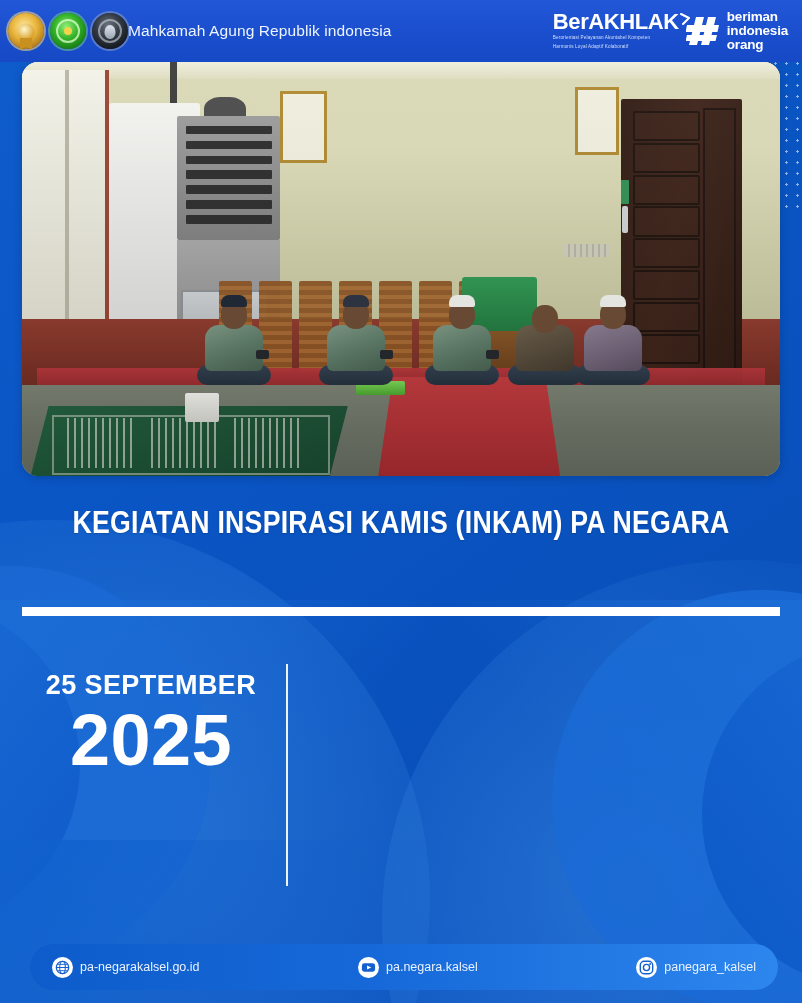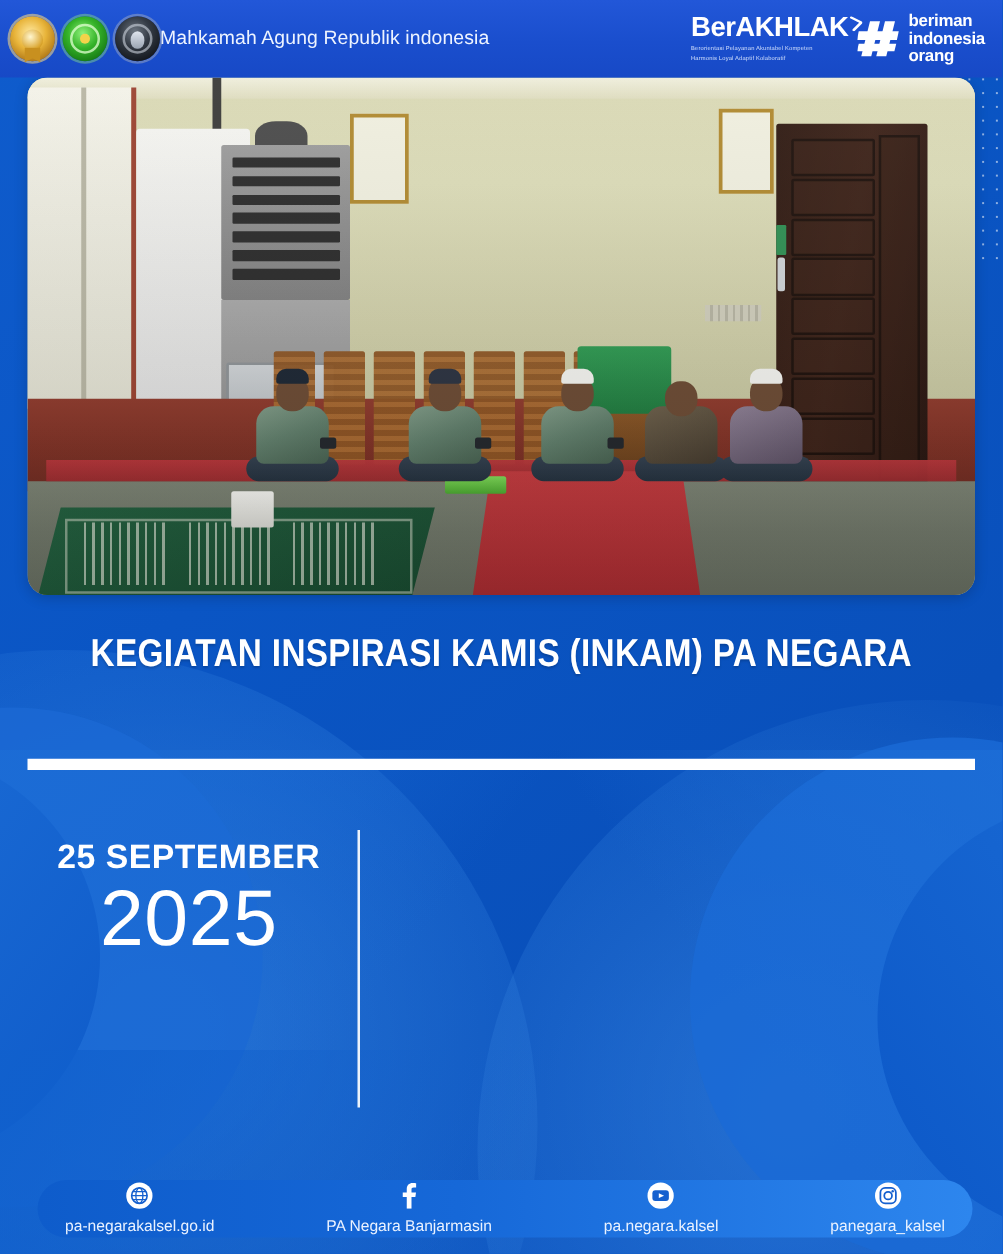--- a/index.html
+++ b/index.html
@@ -182,30 +182,30 @@
     transform:scaleX(.86);transform-origin:center;white-space:nowrap;
     text-shadow:0 1px 2px rgba(0,0,0,.18);}
 
   
   .divider{position:absolute;left:22px;top:607px;width:758px;height:9px;background:#ffffff;z-index:6;}
 
   
   .content{position:absolute;left:22px;top:664px;width:758px;height:230px;display:flex;z-index:6;}
   .date-col{width:258px;flex:0 0 auto;padding-top:6px;color:#fff;text-align:center;}
   .date-day{font-size:27px;font-weight:bold;letter-spacing:.4px;}
-  .date-year{font-size:63px;font-weight:normal;letter-spacing:.5px;line-height:.98;margin-top:4px;}
+  .date-year{font-size:72px;font-weight:bold;letter-spacing:.5px;line-height:.98;margin-top:4px;}
   .vline{width:2px;background:rgba(255,255,255,.92);margin:0 22px 0 6px;height:222px;flex:0 0 auto;}
   .quote{flex:1 1 auto;color:#eaf2ff;font-size:19.5px;line-height:1.63;text-align:justify;
     padding-right:14px;}
 
   
   .footer{position:absolute;left:30px;top:944px;width:748px;height:46px;border-radius:23px;z-index:7;
     background:linear-gradient(90deg,#0e5ccb 0%,#1668d8 45%,#2d86ee 100%);
     display:flex;align-items:center;justify-content:space-between;padding:0 22px;box-sizing:border-box;}
-  .fitem{display:flex;align-items:center;gap:7px;color:#eaf2ff;font-size:12.5px;white-space:nowrap;flex-direction:column;}
+  .fitem{display:flex;align-items:center;gap:7px;color:#eaf2ff;font-size:12.5px;white-space:nowrap;}
   .ficon{width:21px;height:21px;border-radius:50%;background:#ffffff;display:flex;align-items:center;
     justify-content:center;flex:0 0 auto;}
   .ficon.plain{background:transparent;}
   .ficon svg{display:block;}
 </style>
 </head>
 <body>
 
 <div class="poster">
 
@@ -380,28 +380,20 @@
           <circle cx="8" cy="8" r="6.6" fill="none" stroke="#1560cf" stroke-width="1.4"></circle>
           <ellipse cx="8" cy="8" rx="3" ry="6.6" fill="none" stroke="#1560cf" stroke-width="1.1"></ellipse>
           <line x1="1.5" y1="8" x2="14.5" y2="8" stroke="#1560cf" stroke-width="1.1"></line>
           <line x1="2.6" y1="4.6" x2="13.4" y2="4.6" stroke="#1560cf" stroke-width="1"></line>
           <line x1="2.6" y1="11.4" x2="13.4" y2="11.4" stroke="#1560cf" stroke-width="1"></line>
         </svg>
       </span>
       <span>pa-negarakalsel.go.id</span>
     </div>
 
-    <div class="fitem">
-      <span class="ficon plain">
-        <svg width="14" height="21" viewBox="0 0 14 21">
-          <path d="M9.2 21V11.6h3.1l.5-3.7H9.2V5.6c0-1 .3-1.7 1.8-1.7h1.9V.6C12.6.5 11.4.4 10.1.4 7.3.4 5.4 2.1 5.4 5.2v2.7H2.2v3.7h3.2V21z" fill="#ffffff"></path>
-        </svg>
-      </span>
-      <span>PA Negara Banjarmasin</span>
-    </div>
 
 
     <div class="fitem">
       <span class="ficon">
         <svg width="15" height="11" viewBox="0 0 16 12">
           <rect x="0.8" y="1.4" width="14.4" height="9.2" rx="2.6" fill="#1560cf"></rect>
           <polygon points="6.4,3.9 11,6 6.4,8.1" fill="#ffffff"></polygon>
         </svg>
       </span>
       <span>pa.negara.kalsel</span>

